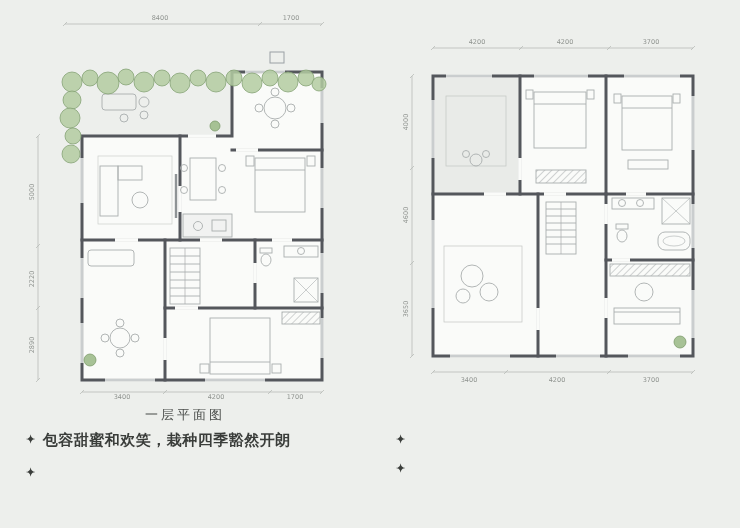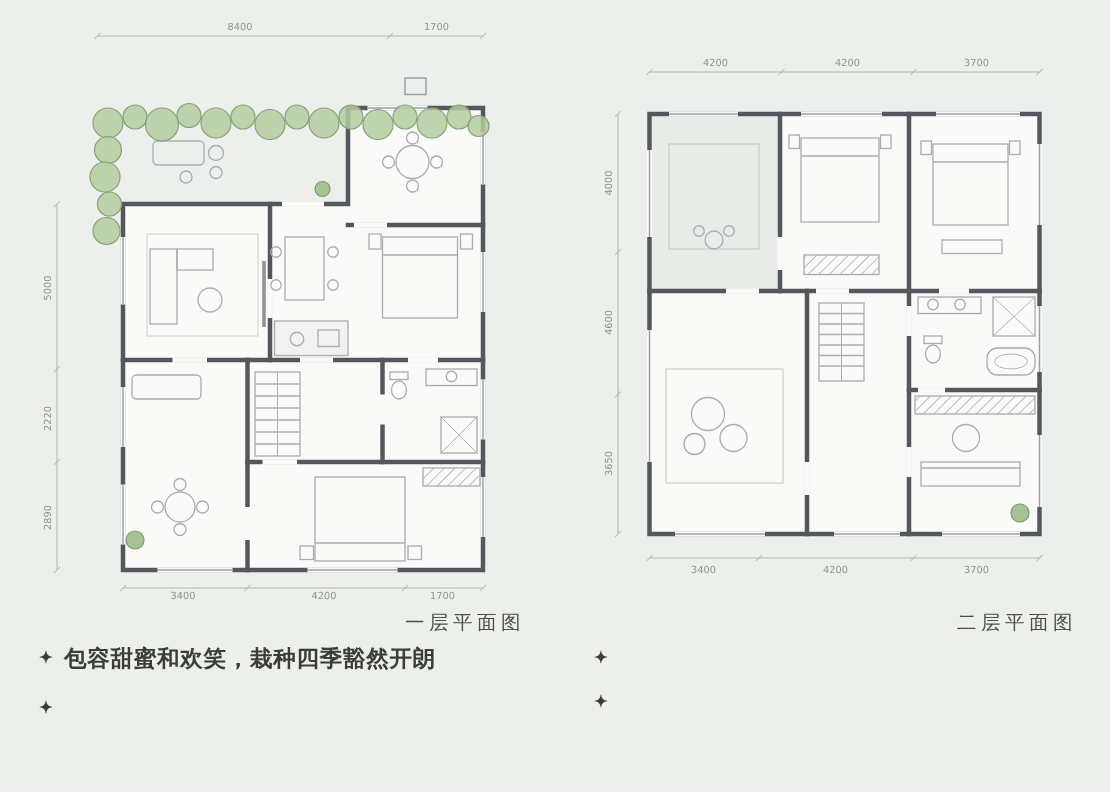--- a/index.html
+++ b/index.html
@@ -8,21 +8,21 @@
     background:#edefec;
     font-family:"Liberation Sans", sans-serif;
     overflow:hidden;
   }
   .page { position:relative; width:604px; height:528px; background:#edefec; }
   .plan { position:absolute; top:8px; width:330px; }
   .plan-1 { left:20px; }
   .plan-2 { left:388px; }
   .plan-svg { display:block; }
   .plan-caption {
-    text-align:right; font-size:13px; color:#4b4e4b;
+    text-align:center; font-size:13px; color:#4b4e4b;
     letter-spacing:3px; margin-top:6px; font-weight:500;
   }
   .bullets { position:absolute; top:430px; }
   .bullets-left { left:26px; width:345px; }
   .bullets-right { left:396px; width:335px; }
   .bullet {
     display:flex; align-items:flex-start; margin-bottom:13px;
     font-size:15px; color:#3a3d3a; font-weight:600; letter-spacing:0.5px;
     line-height:1.3;
   }
@@ -334,21 +334,20 @@
         <circle cx="101" cy="284" r="9"></circle>
         <circle cx="75" cy="288" r="7"></circle>
         <rect x="226" y="300" width="66" height="16"></rect>
         <line x1="226" y1="304" x2="292" y2="304"></line>
         <circle cx="256" cy="284" r="9"></circle>
       </g>
       <g fill="#9dbb8b" fill-opacity="0.9" stroke="#7d9c6c" stroke-width="0.8">
         <circle cx="292" cy="334" r="6"></circle>
       </g>
     </svg>
-    <figcaption class="plan-caption">二层平面图</figcaption>
   </figure>
 
   <div class="bullets bullets-left">
     <p class="bullet">
       <span class="star">✦</span>
       <span>包容甜蜜和欢笑，栽种四季豁然开朗</span>
     </p>
     <p class="bullet">
       <span class="star">✦</span>
     </p>

